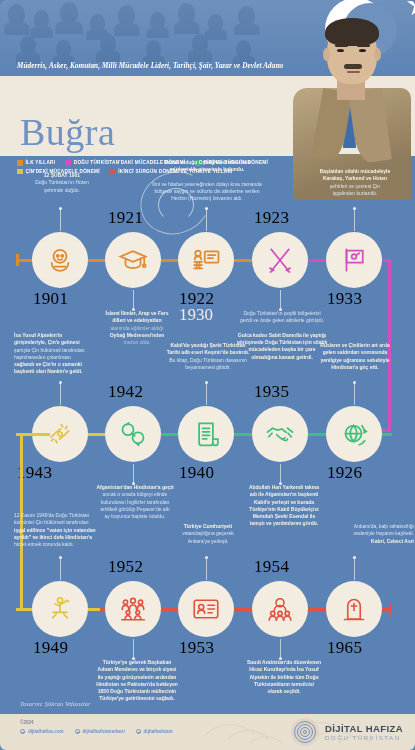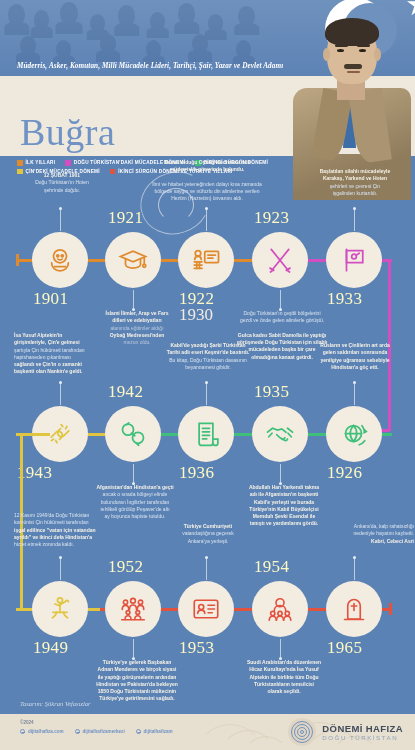--- a/index.html
+++ b/index.html
@@ -9,20 +9,21 @@
     background: #5b82b4;
     position: relative;
     overflow: hidden;
   }
   #page {
     position: relative;
     width: 415px;
     height: 750px;
     background: #5b82b4;
     overflow: hidden;
+    border-radius: 6px;
   }
 
   
   .hero {
     position: absolute; left: 0; top: 0; width: 415px; height: 76px;
     background: linear-gradient(180deg,#6f91bd 0%, #5d83b5 100%);
     overflow: hidden;
   }
   .hero-faces {
     position: absolute; left: 0; top: 0; width: 300px; height: 76px;
@@ -156,21 +157,21 @@
     position: absolute; height: 2.6px; top: 63px;
   }
   .node {
     position: absolute; top: 36px; width: 56px; height: 56px;
     border-radius: 50%; background: #f3ece0;
     display: flex; align-items: center; justify-content: center;
   }
   .node svg { width: 30px; height: 30px; }
   .yr {
     position: absolute; font-family: "Liberation Serif", serif;
-    font-size: 17px; color: #fef9c3; white-space: nowrap;
+    font-size: 17px; color: #000000; white-space: nowrap;
     letter-spacing: .3px;
     text-align: center;
   }
   .yr.up { top: 12px; }
   .yr.dn { top: 93px; }
   .yr2 { position: absolute; font-family:"Liberation Serif", serif; font-size: 17px; color:#f3ece0; top: 109px; }
 
   .stem { position: absolute; width: 1.2px; background: #cfd9e6; opacity:.85; }
   .stemdot { position: absolute; width: 3.2px; height: 3.2px; border-radius:50%; background:#e8eef5; }
 
@@ -473,21 +474,21 @@
       <span>ay boyunca hapiste tutuldu.</span>
     </div>
 
     <div class="node" style="left:178px">
       <svg viewBox="0 0 24 24" fill="none" stroke="#3fc07a" stroke-width="1.4" stroke-linecap="round">
         <path d="M6.5 3.5h11v15.6c0 1.2-1 2-2.2 2H8.7c-1.2 0-2.2-.8-2.2-2z"></path>
         <path d="M9.2 7.4h5.6M9.2 10.2h5.6M9.2 13h5.6M9.2 15.8h3.4"></path>
         <path d="M17.5 19.1c0 1.3 1 2 2.2 2 1.1 0 1.8-.8 1.8-2v-3h-4"></path>
       </svg>
     </div>
-    <span class="yr dn" style="left:179px">1936</span>
+    <span class="yr dn" style="left:179px">1940</span>
     <span class="stem" style="left:206px;top:13px;height:22px"></span>
     <span class="stemdot" style="left:205px;top:11px"></span>
     <div class="blurb" style="left:142px;top:-28px;width:132px">
       <b>Kabil'de yazdığı Şarki Türkistan</b><br>
       <b>Tarihi adlı eseri Keşmir'de bastırdı.</b><br>
       <span>Bu kitap, Doğu Türkistan davasının</span><br>
       <span>beyannamesi gibidir.</span>
     </div>
 
     <div class="node" style="left:252px">
@@ -672,18 +673,18 @@
     </span>
   </div>
   <div class="brand">
     <span class="brand-mark">
       <i style="width:22px;height:22px"></i>
         <i style="width:16px;height:16px"></i>
         <i style="width:10px;height:10px"></i>
         <i style="width:4px;height:4px"></i>
     </span>
     <span>
-      <div class="brand-txt1">DÖNEMİ HAFIZA</div>
+      <div class="brand-txt1">DİJİTAL HAFIZA</div>
       <div class="brand-txt2">DOĞU TÜRKİSTAN</div>
     </span>
   </div>
 
 </div>
 
 </body></html>

